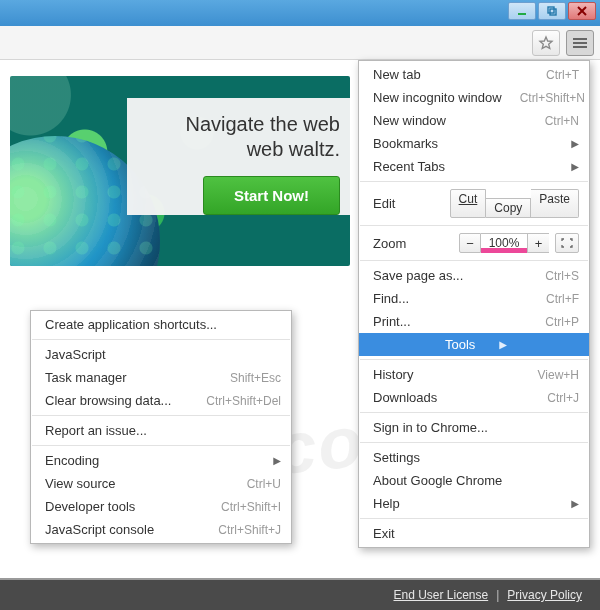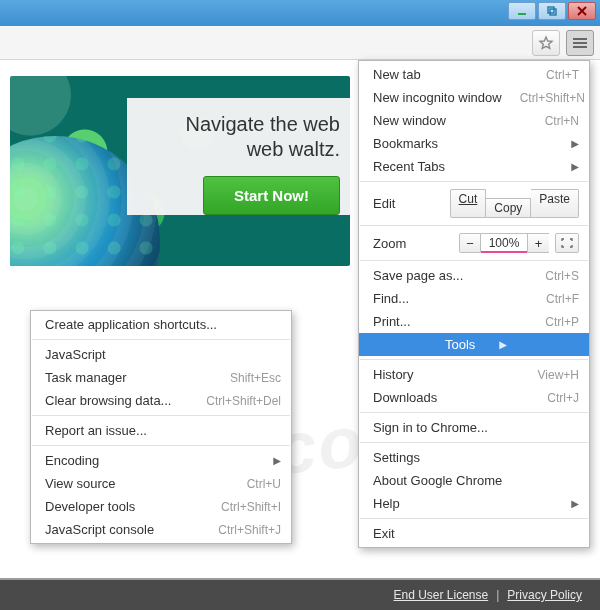--- a/index.html
+++ b/index.html
@@ -50,21 +50,21 @@
   .menu-item { display:flex; align-items:center; justify-content:space-between; padding:4px 10px 4px 14px; white-space:nowrap; cursor:default; gap:18px; }
   .menu-item .short { color:#9a9a9a; font-size:12px; }
   .menu-item .arrow { color:#6a6a6a; font-size:10px; margin-left:6px; }
   .menu-item.hl { background:#3a8de0; color:#fff;justify-content:center; }
   .menu-item.hl .short, .menu-item.hl .arrow { color:#e2eefc; }
   .edit-row .btns { display:flex; gap:0; }
   .edit-row .b { border:1px solid #bfbfbf; background:linear-gradient(#fdfdfd,#ececec); font-size:12px; padding:2px 8px; cursor:pointer; }
   .edit-row .b:first-child{ border-radius:2px 0 0 2px;text-decoration:underline; } .edit-row .b:last-child{ border-radius:0 2px 2px 0; border-left:none; } .edit-row .b:nth-child(2){ border-left:none;margin-top:9px; }
   .zoom-row .zctrl { display:flex; align-items:center; gap:0; }
   .zoom-row .zb { border:1px solid #bfbfbf; background:linear-gradient(#fdfdfd,#ececec); width:22px; height:20px; font-size:13px; display:flex; align-items:center; justify-content:center; cursor:pointer; }
-  .zoom-row .zv { width:46px; text-align:center; font-size:12px; border-top:1px solid #bfbfbf; border-bottom:2px solid #ec4899; height:20px; line-height:18px; }
+  .zoom-row .zv { width:46px; text-align:center; font-size:12px; border-top:1px solid #bfbfbf; border-bottom:5px solid #ec4899; height:20px; line-height:18px; }
   .zoom-row .zb.l{ border-radius:2px 0 0 2px; } .zoom-row .zb.r{ border-right:none; }
   .zoom-row .zfs { margin-left:6px; border:1px solid #bfbfbf; width:24px; height:20px; border-radius:2px; display:flex; align-items:center; justify-content:center; cursor:pointer; background:linear-gradient(#fdfdfd,#ececec); font-size:11px; }
 
   #main-menu { top:60px; right:10px; width:232px; }
   #tools-menu { top:310px; left:30px; width:262px; }
 </style>
 </head>
 <body>
 
 <div class="titlebar">

